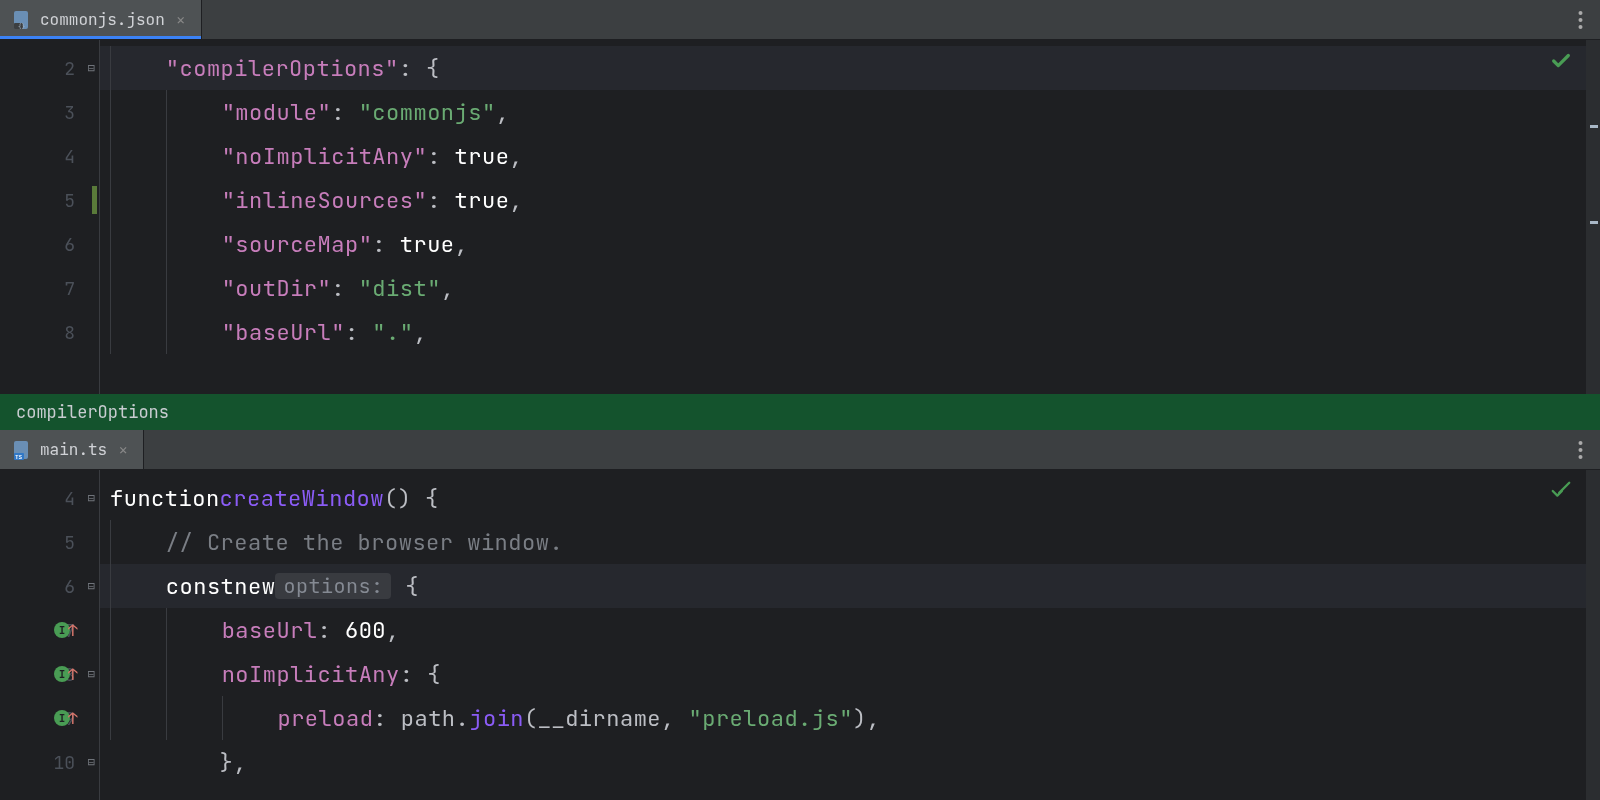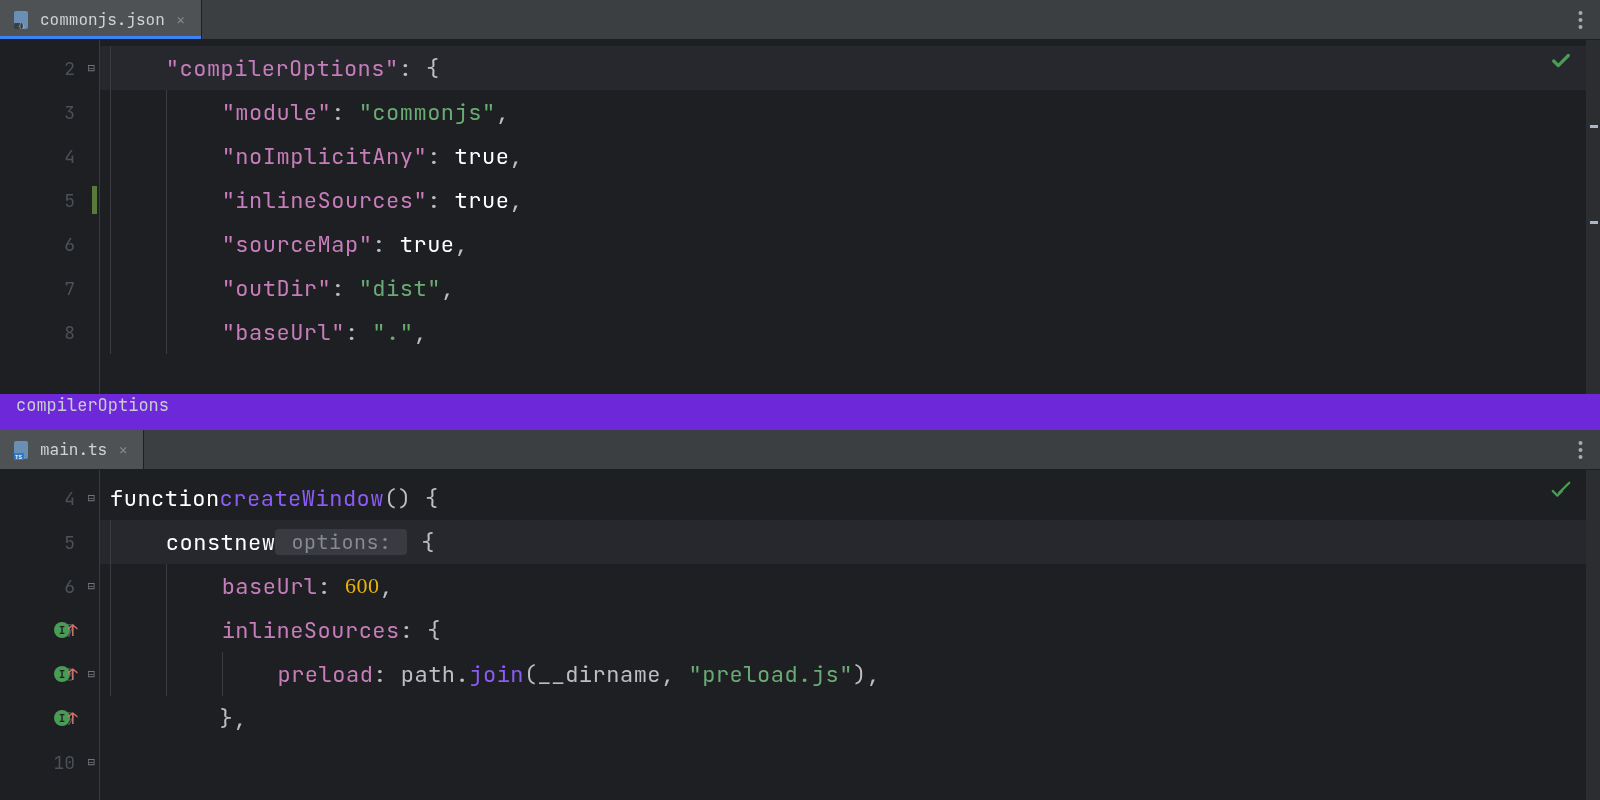--- a/index.html
+++ b/index.html
@@ -144,36 +144,37 @@
 .stripe .tick {
   position: absolute;
   right: 2px;
   width: 8px; height: 3px;
   background: #a9b7c6;
 }
 
 
 .breadcrumb {
   height: 36px;
-  background: #6d28d9;
-  display: flex;
+  background: #14532d;
+  display: flex;
+  align-items: center;
   padding-left: 16px;
   font-size: 17px;
   color: #c8ccd0;
 }
 
 
 .str   { color: #6aab73; }
 .punc  { color: #bcbec4; }
 .kw    { color: #ffffff; }
 .prop  { color: #c77dbb; }
 .fn    { color: #8b5cf6; }
 .comment { color: #7a7e85; }
-.num   { color: #eab308; font-family: Liberation Serif, serif; }
-.hint  { color: #858a93; background: #393b40; padding: 0 16px; border-radius: 4px; font-size: 20px; }
+.num   { color: #ffffff; }
+.hint  { color: #858a93; background: #393b40; padding: 0 8px; border-radius: 4px; font-size: 20px; }
 .ident { color: #bcbec4; }
 
 </style>
 </head>
 <body>
 
 <div class="tab-bar">
   <div class="tab active underlined">
     <span class="file-icon">
       <svg viewBox="0 0 20 20">
@@ -268,20 +269,21 @@
         </span></div>
       <div class="gutter-line">10<span class="fold">⊟</span></div>
     </div>
   <div class="code" id="code-bot">
     <div class="inspect">
       <svg viewBox="0 0 24 24">
           <path d="M3 12 L8 17 L13 12 M10 14 L21 3" stroke="#499c54" stroke-width="2.5" fill="none" stroke-linecap="round" stroke-linejoin="round"></path>
         </svg>
     </div>
   <div class="code-line"><span class="kw">function</span><span class="fn">createWindow</span><span class="punc">() {</span></div>
+      <div class="code-line"><span class="indent-guide"></span><span>    </span><span class="comment">// Create the browser window.</span></div>
       <div class="code-line hl"><span class="indent-guide"></span><span>    </span><span class="kw">const</span><span class="kw">new</span><span class="hint">options:</span><span class="punc"> {</span></div>
       <div class="code-line"><span class="indent-guide"></span><span>    </span><span class="indent-guide"></span><span>    </span><span class="prop">baseUrl</span><span class="punc">: </span><span class="num">600</span><span class="punc">,</span></div>
-      <div class="code-line"><span class="indent-guide"></span><span>    </span><span class="indent-guide"></span><span>    </span><span class="prop">inlineSources</span><span class="punc">: {</span></div>
+      <div class="code-line"><span class="indent-guide"></span><span>    </span><span class="indent-guide"></span><span>    </span><span class="prop">noImplicitAny</span><span class="punc">: {</span></div>
       <div class="code-line"><span class="indent-guide"></span><span>    </span><span class="indent-guide"></span><span>    </span><span class="indent-guide"></span><span>    </span><span class="prop">preload</span><span class="ident">: path.</span><span class="fn">join</span><span class="punc">(</span><span class="ident">__dirname</span><span class="punc">, </span><span class="str">"preload.js"</span><span class="punc">),</span></div>
       <div class="code-line"><span class="punc">        },</span></div>
     </div>
   <div class="stripe"></div>
 </div>
 
 </body></html>

